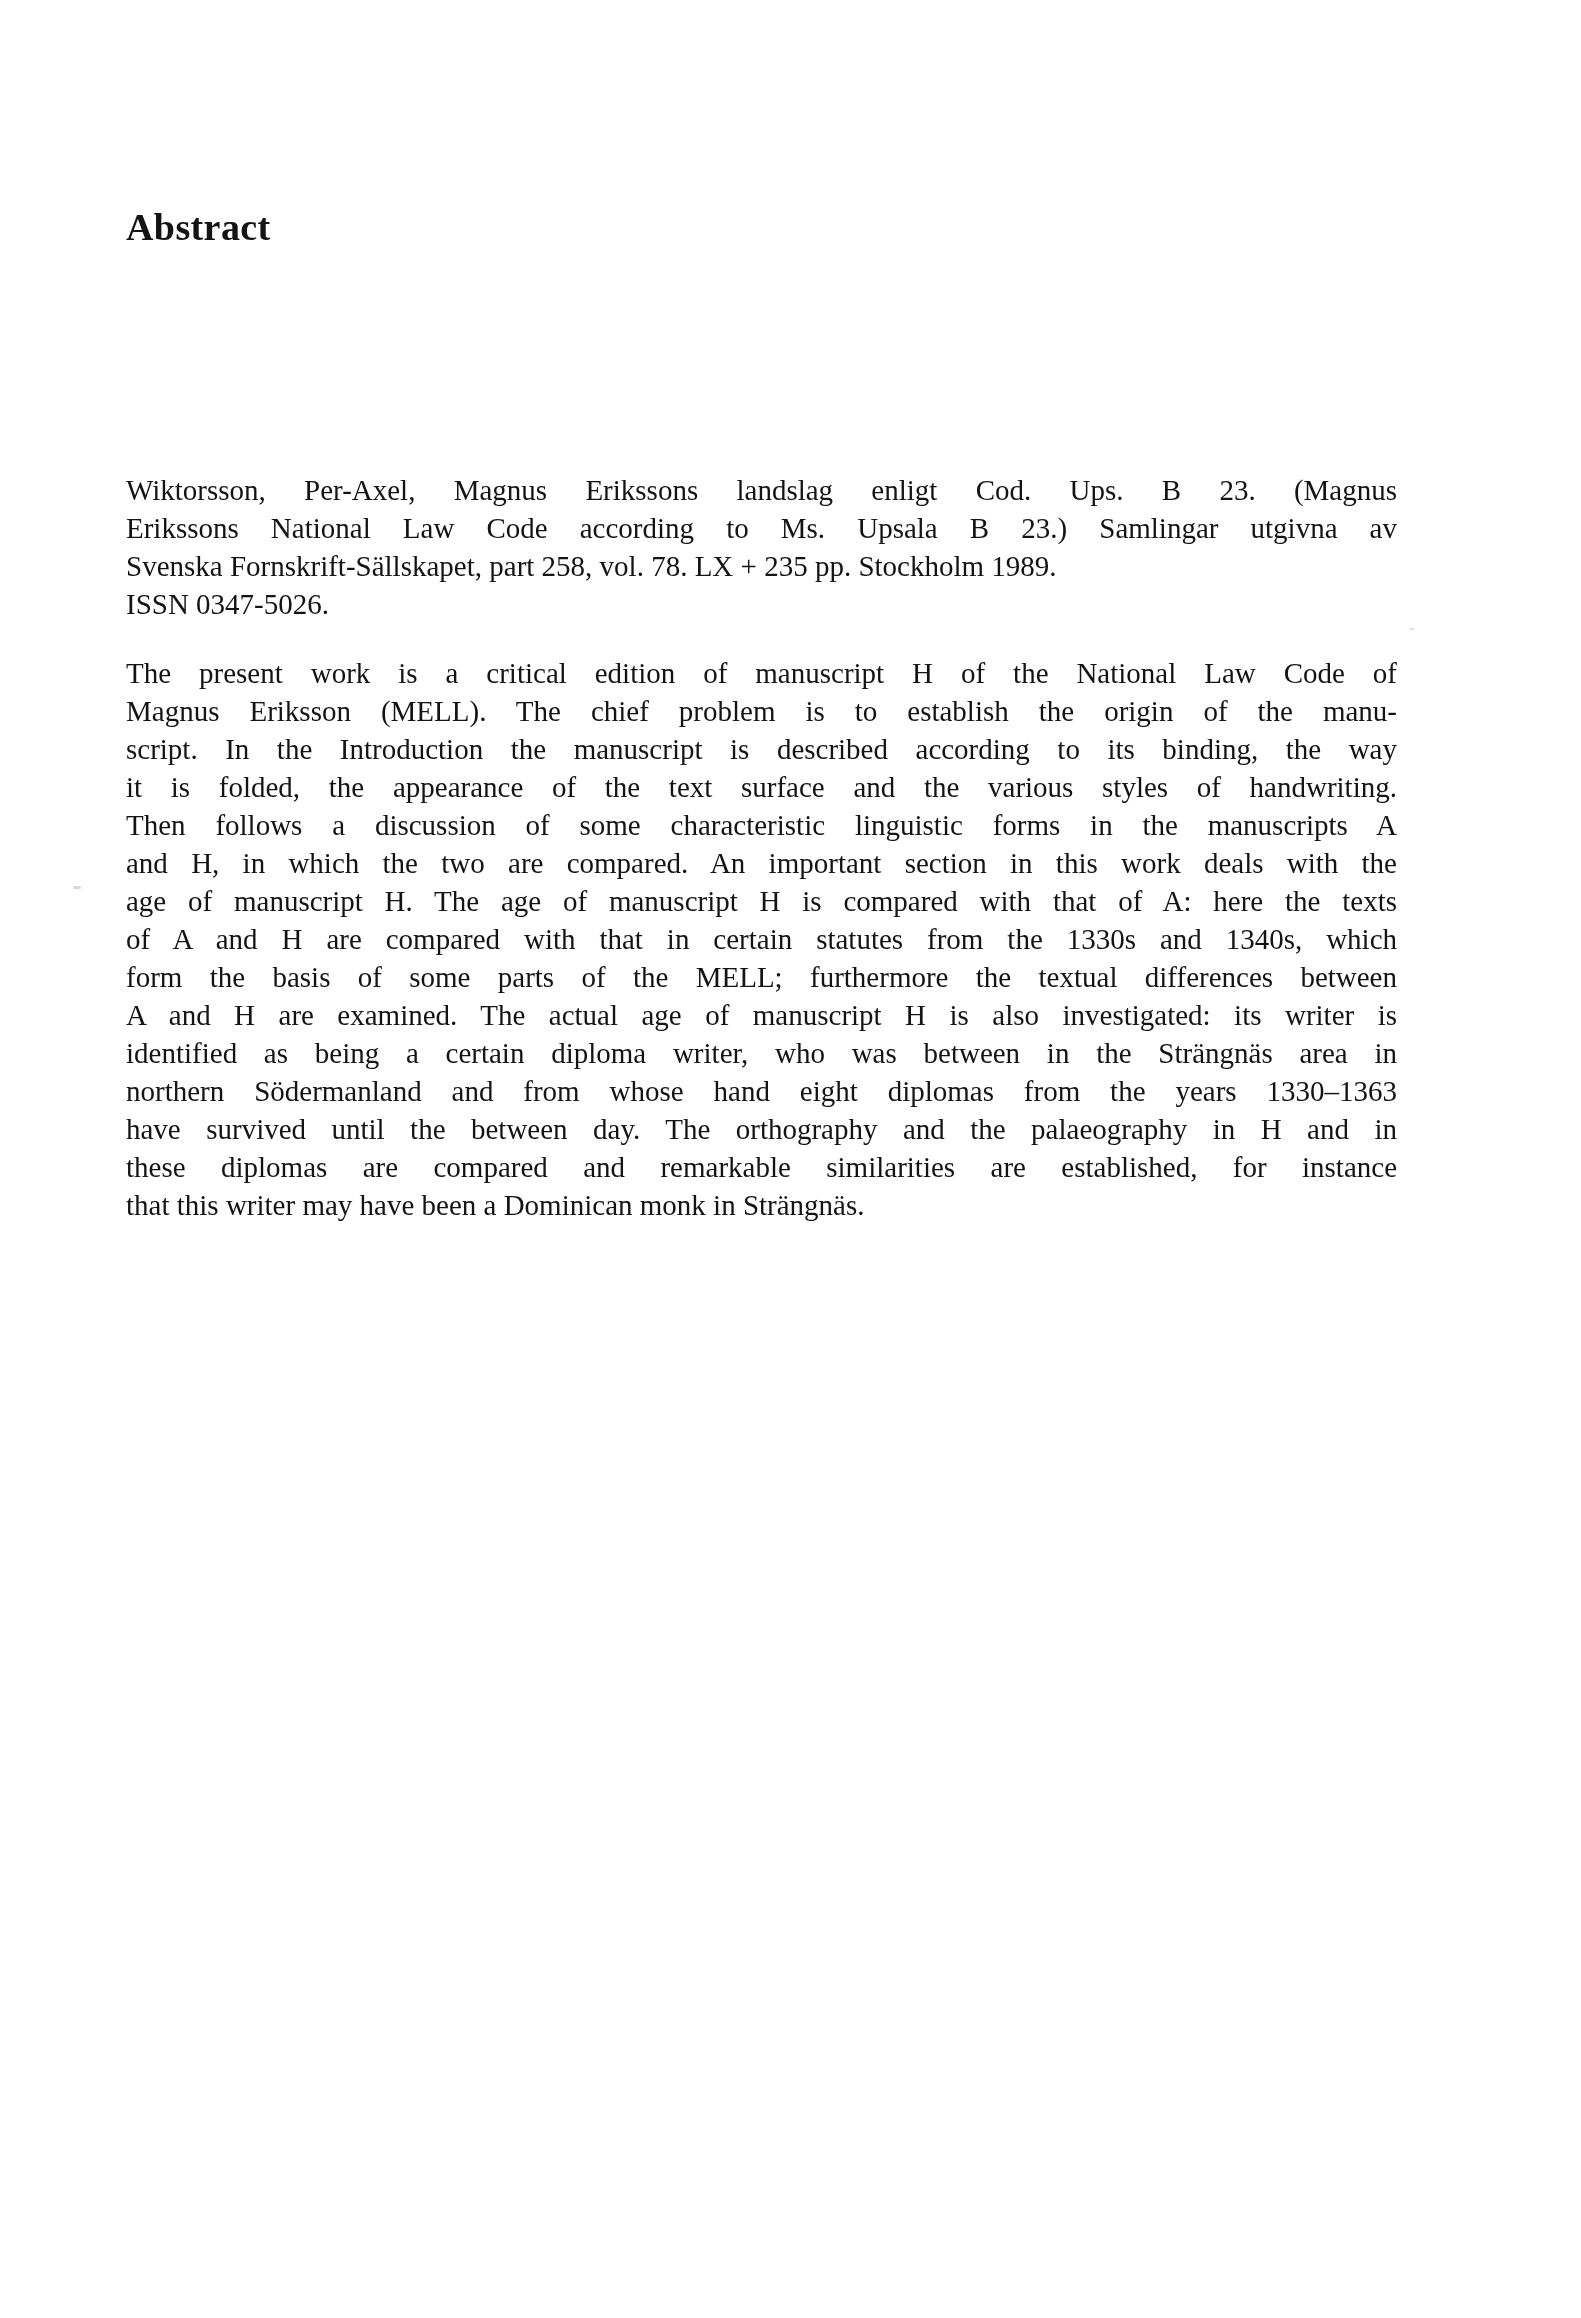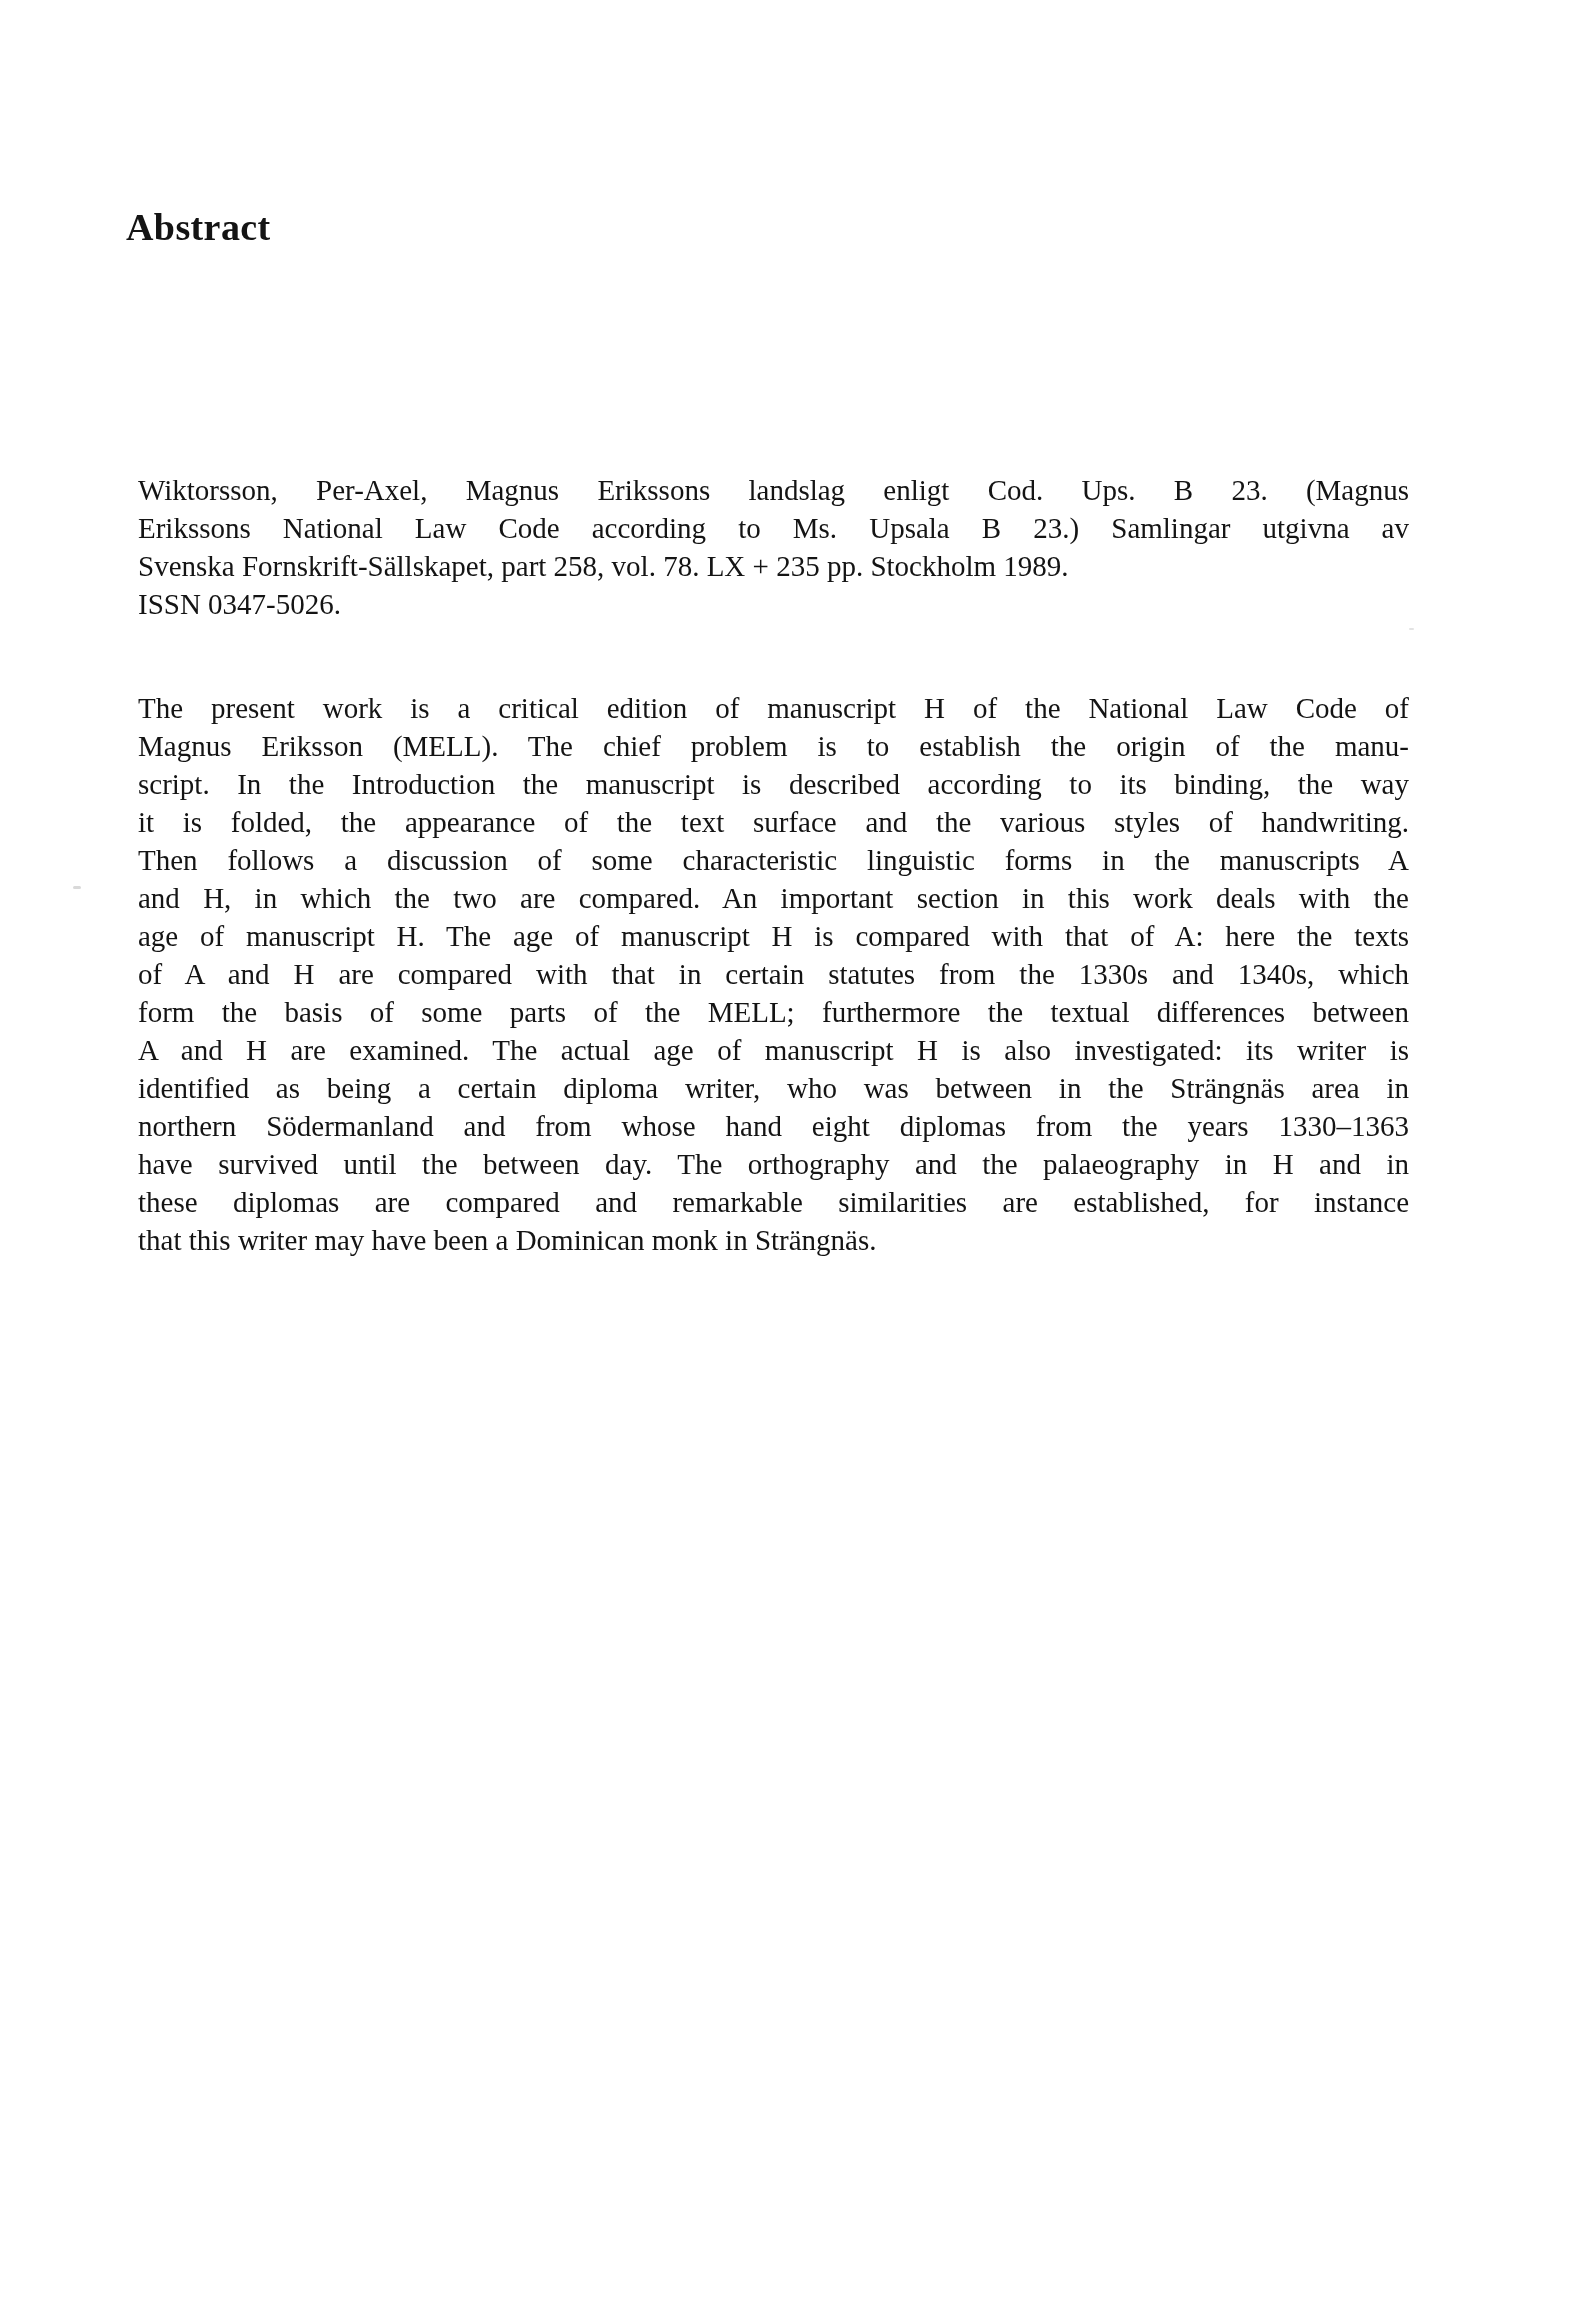--- a/index.html
+++ b/index.html
@@ -25,24 +25,23 @@
     top: 179px;
     font-size: 38px;
     line-height: 46px;
     font-weight: 700;
     letter-spacing: 0.4px;
   }
   .block {
     position: absolute;
     left: 126px;
     width: 1271px;
-    margin-left: 12px;
   }
   .citation-block { top: 471px; }
-  .abstract-body  { top: 689px; }
+  .abstract-body  { top: 654px; }
   .line {
     height: 38px;
     line-height: 38px;
     font-size: 29px;
     overflow: hidden;
     text-align: left;
   }
   .j {
     text-align: justify;
     text-align-last: justify;

